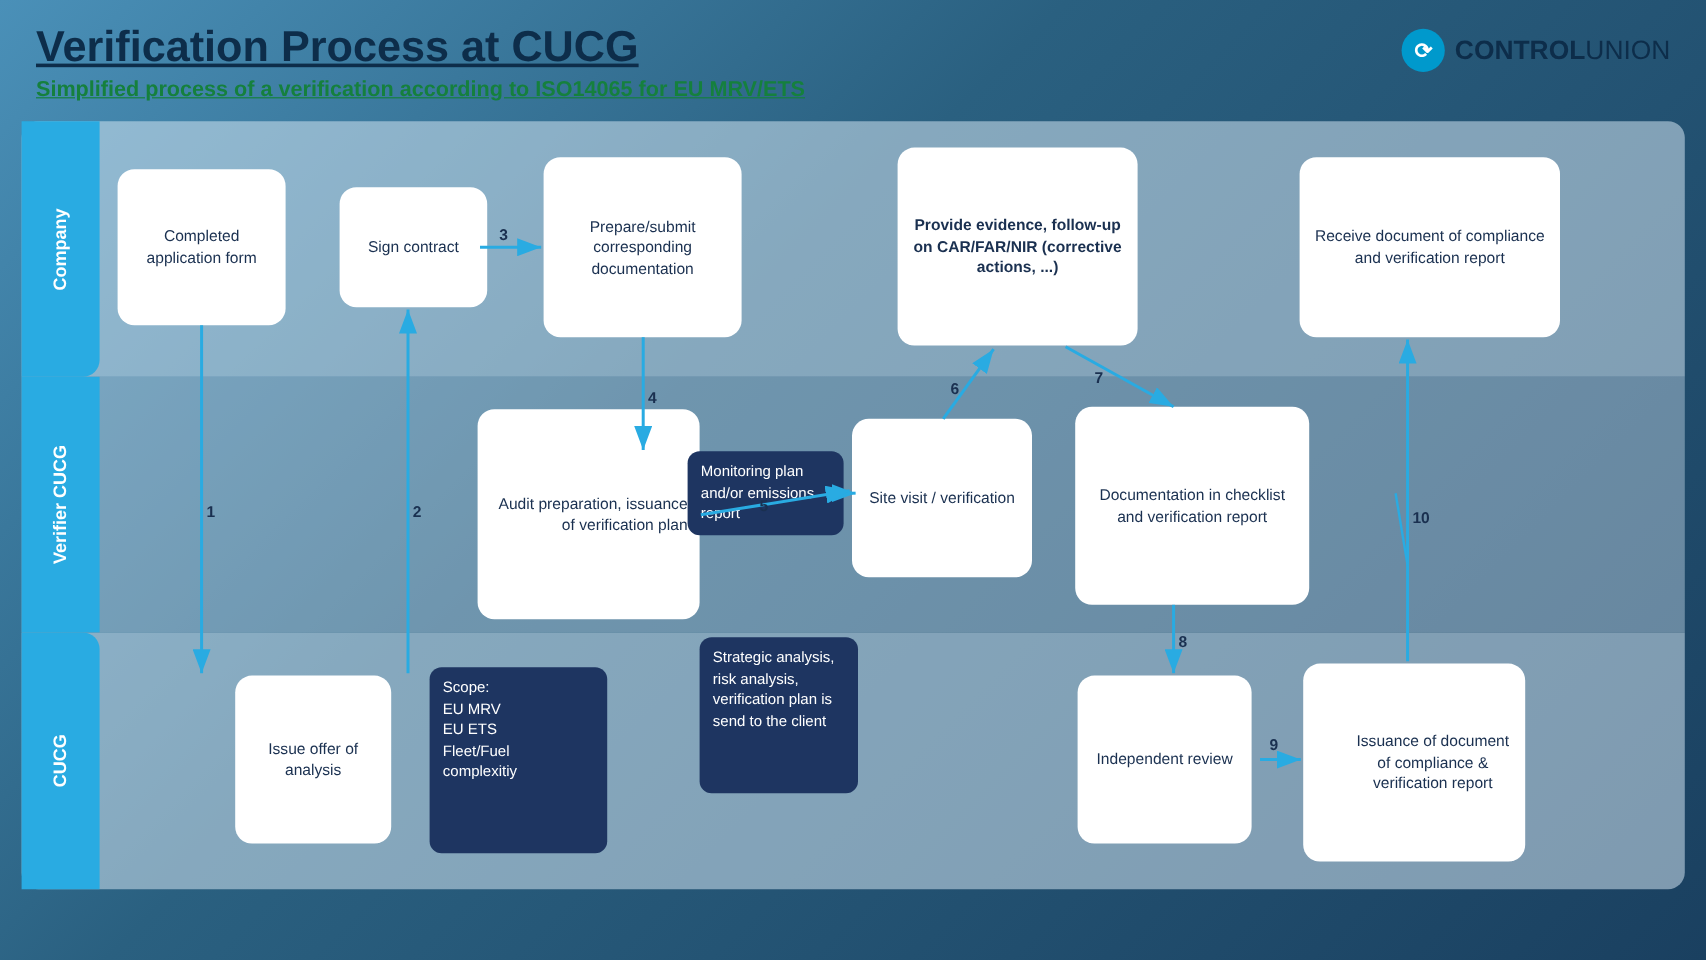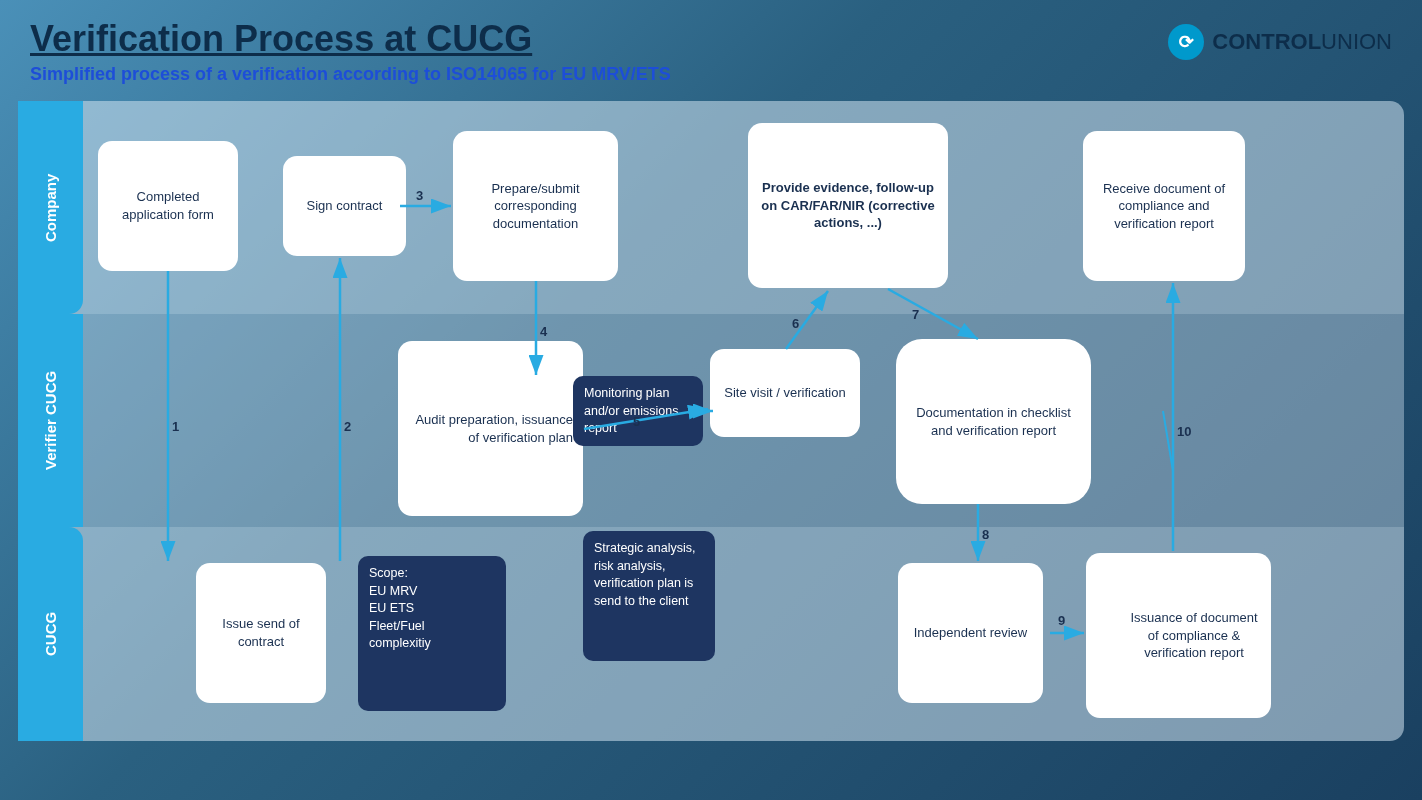--- a/index.html
+++ b/index.html
@@ -21,24 +21,25 @@
     }
 
     .title {
       color: #0d2d4a;
       font-size: 36px;
       font-weight: 900;
       text-decoration: underline;
     }
 
     .subtitle {
-      color: #1d4ed8;
+      color: #15803d;
       font-size: 18px;
       font-weight: 700;
       margin-top: 4px;
+      text-decoration: underline;
     }
 
     .logo {
       display: flex;
       align-items: center;
       gap: 8px;
       color: #0d2d4a;
       font-size: 22px;
       font-weight: 400;
       margin-top: 6px;
@@ -156,36 +157,36 @@
   </div>
   <div class="abs-box" style="left:265px;top:55px;width:123px;height:100px;">
     <span>Sign contract</span>
   </div>
   <div class="abs-box" style="left:435px;top:30px;width:165px;height:150px;justify-content:center;">
     <span>Prepare/submit corresponding documentation</span>
   </div>
   <div class="abs-box" style="left:730px;top:22px;width:200px;height:165px;font-weight:bold;">
     <span>Provide evidence, follow-up on CAR/FAR/NIR (corrective actions, ...)</span>
   </div>
-  <div class="abs-box" style="left:1065px;top:30px;width:162px;height:150px;justify-content:flex-end;">
+  <div class="abs-box" style="left:1065px;top:30px;width:217px;height:150px;justify-content:flex-end;">
     <span>Receive document of compliance and verification report</span>
   </div>
 
   <div class="abs-box" style="left:380px;top:240px;width:185px;height:175px;text-align:right;">
     <span>Audit preparation, issuance of verification plan</span>
   </div>
-  <div class="abs-box" style="left:692px;top:248px;width:150px;height:88px;">
+  <div class="abs-box" style="left:692px;top:248px;width:150px;height:132px;">
     <span>Site visit / verification</span>
   </div>
-  <div class="abs-box" style="left:878px;top:238px;width:195px;height:165px;border-radius:26px;">
+  <div class="abs-box" style="left:878px;top:238px;width:195px;height:165px;">
     <span>Documentation in checklist and verification report</span>
   </div>
 
   <div class="abs-box" style="left:178px;top:462px;width:130px;height:140px;">
-    <span>Issue send of contract</span>
+    <span>Issue offer of analysis</span>
   </div>
   <div class="abs-box" style="left:880px;top:462px;width:145px;height:140px;">
     <span>Independent review</span>
   </div>
   <div class="abs-box" style="left:1068px;top:452px;width:185px;height:165px;padding-left:41px;">
     <span>Issuance of document of compliance &amp; verification report</span>
   </div>
 
   <div class="abs-box-dark" style="left:555px;top:275px;width:130px;height:70px;">
     <span>Monitoring plan and/or emissions report</span>

